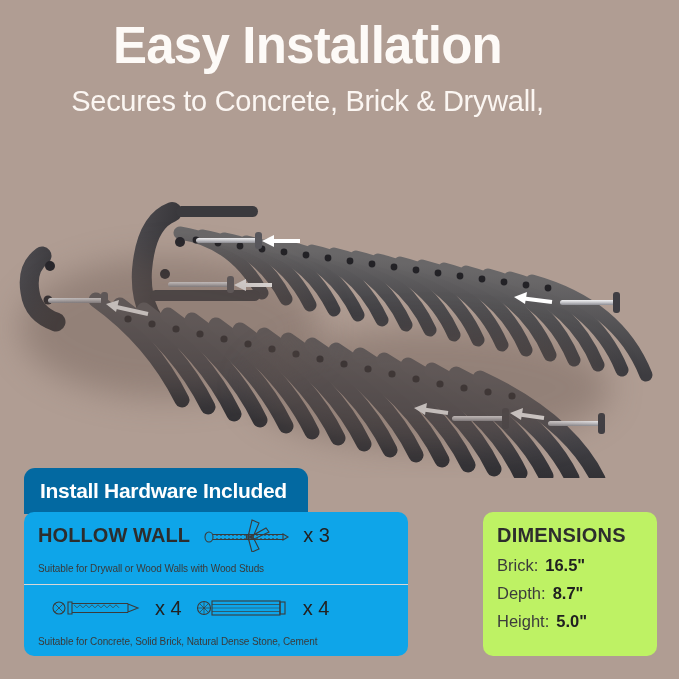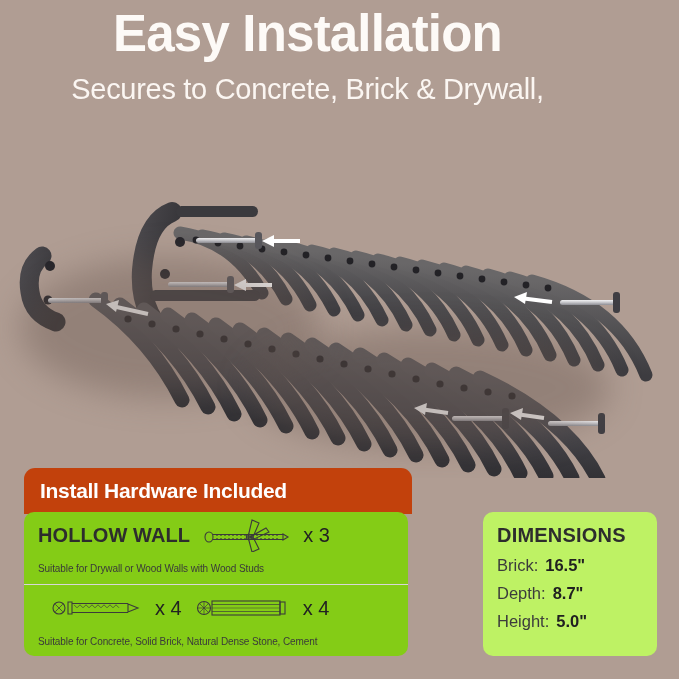--- a/index.html
+++ b/index.html
@@ -10,21 +10,21 @@
   body {
     background: #b09d93;
     font-family: "Liberation Sans", sans-serif;
     position: relative;
   }
 
   
   .header {
     position: absolute;
     top: 0; left: 0; width: 615px;
-    padding-top: 6px;
+    padding-top: 18px;
     text-align: center;
   }
   .title {
     font-size: 51px;
     font-weight: bold;
     color: #fdfaf7;
     letter-spacing: -0.8px;
     line-height: 1.08;
   }
   .sub-line {
@@ -49,39 +49,39 @@
     position: absolute;
     background: rgba(104,88,80,0.40);
     filter: blur(16px);
     border-radius: 50%;
   }
 
   
   .hw-tab {
     position: absolute;
     left: 24px; top: 468px;
-    width: 388px; height: 46px;
-    background: #c2410c;
+    width: 284px; height: 46px;
+    background: #0369a1;
     border-radius: 11px 11px 0 0;
     display: flex;
     align-items: center;
     padding-left: 16px;
   }
   .hw-tab-label {
     color: #ffffff;
     font-size: 21px;
     font-weight: bold;
     letter-spacing: -0.3px;
   }
 
   .hw-card {
     position: absolute;
     left: 24px; top: 512px;
     width: 384px; height: 144px;
-    background: #84cc16;
+    background: #0ea5e9;
     border-radius: 10px;
     overflow: hidden;
   }
   .hw-row {
     position: absolute;
     left: 0; width: 455px; height: 72px;
     padding: 0 14px;
   }
   .hw-row.row1 { top: 0; }
   .hw-row.row2 { top: 72px; border-top: 1px solid #d7d7d7; }

